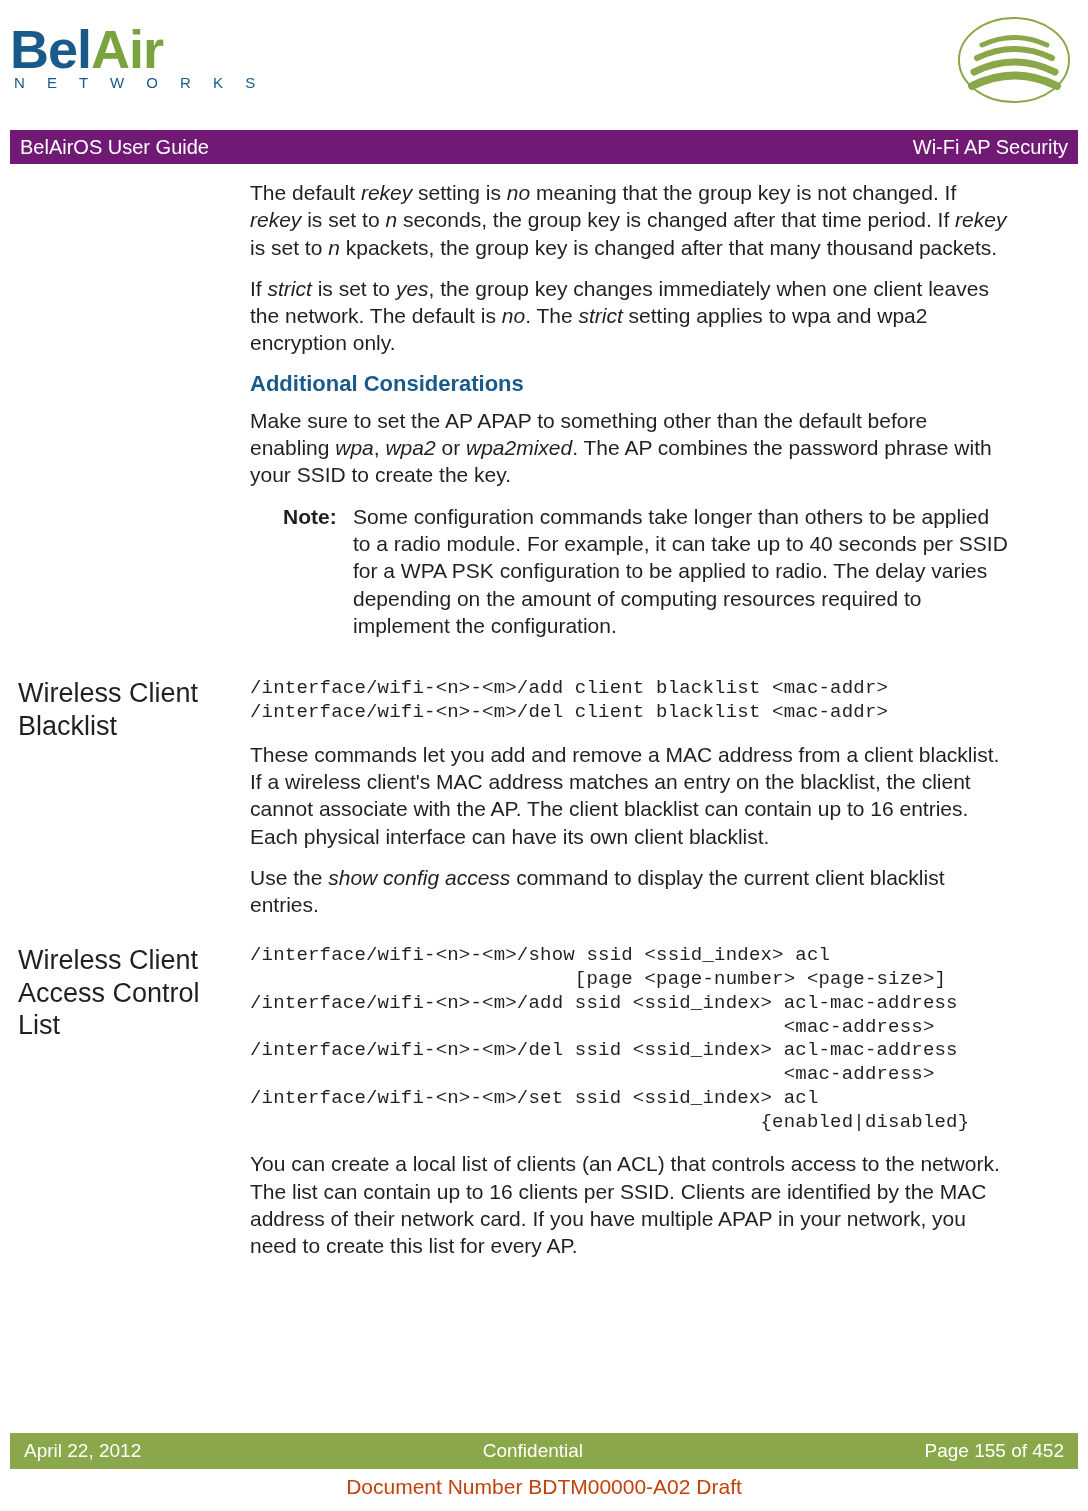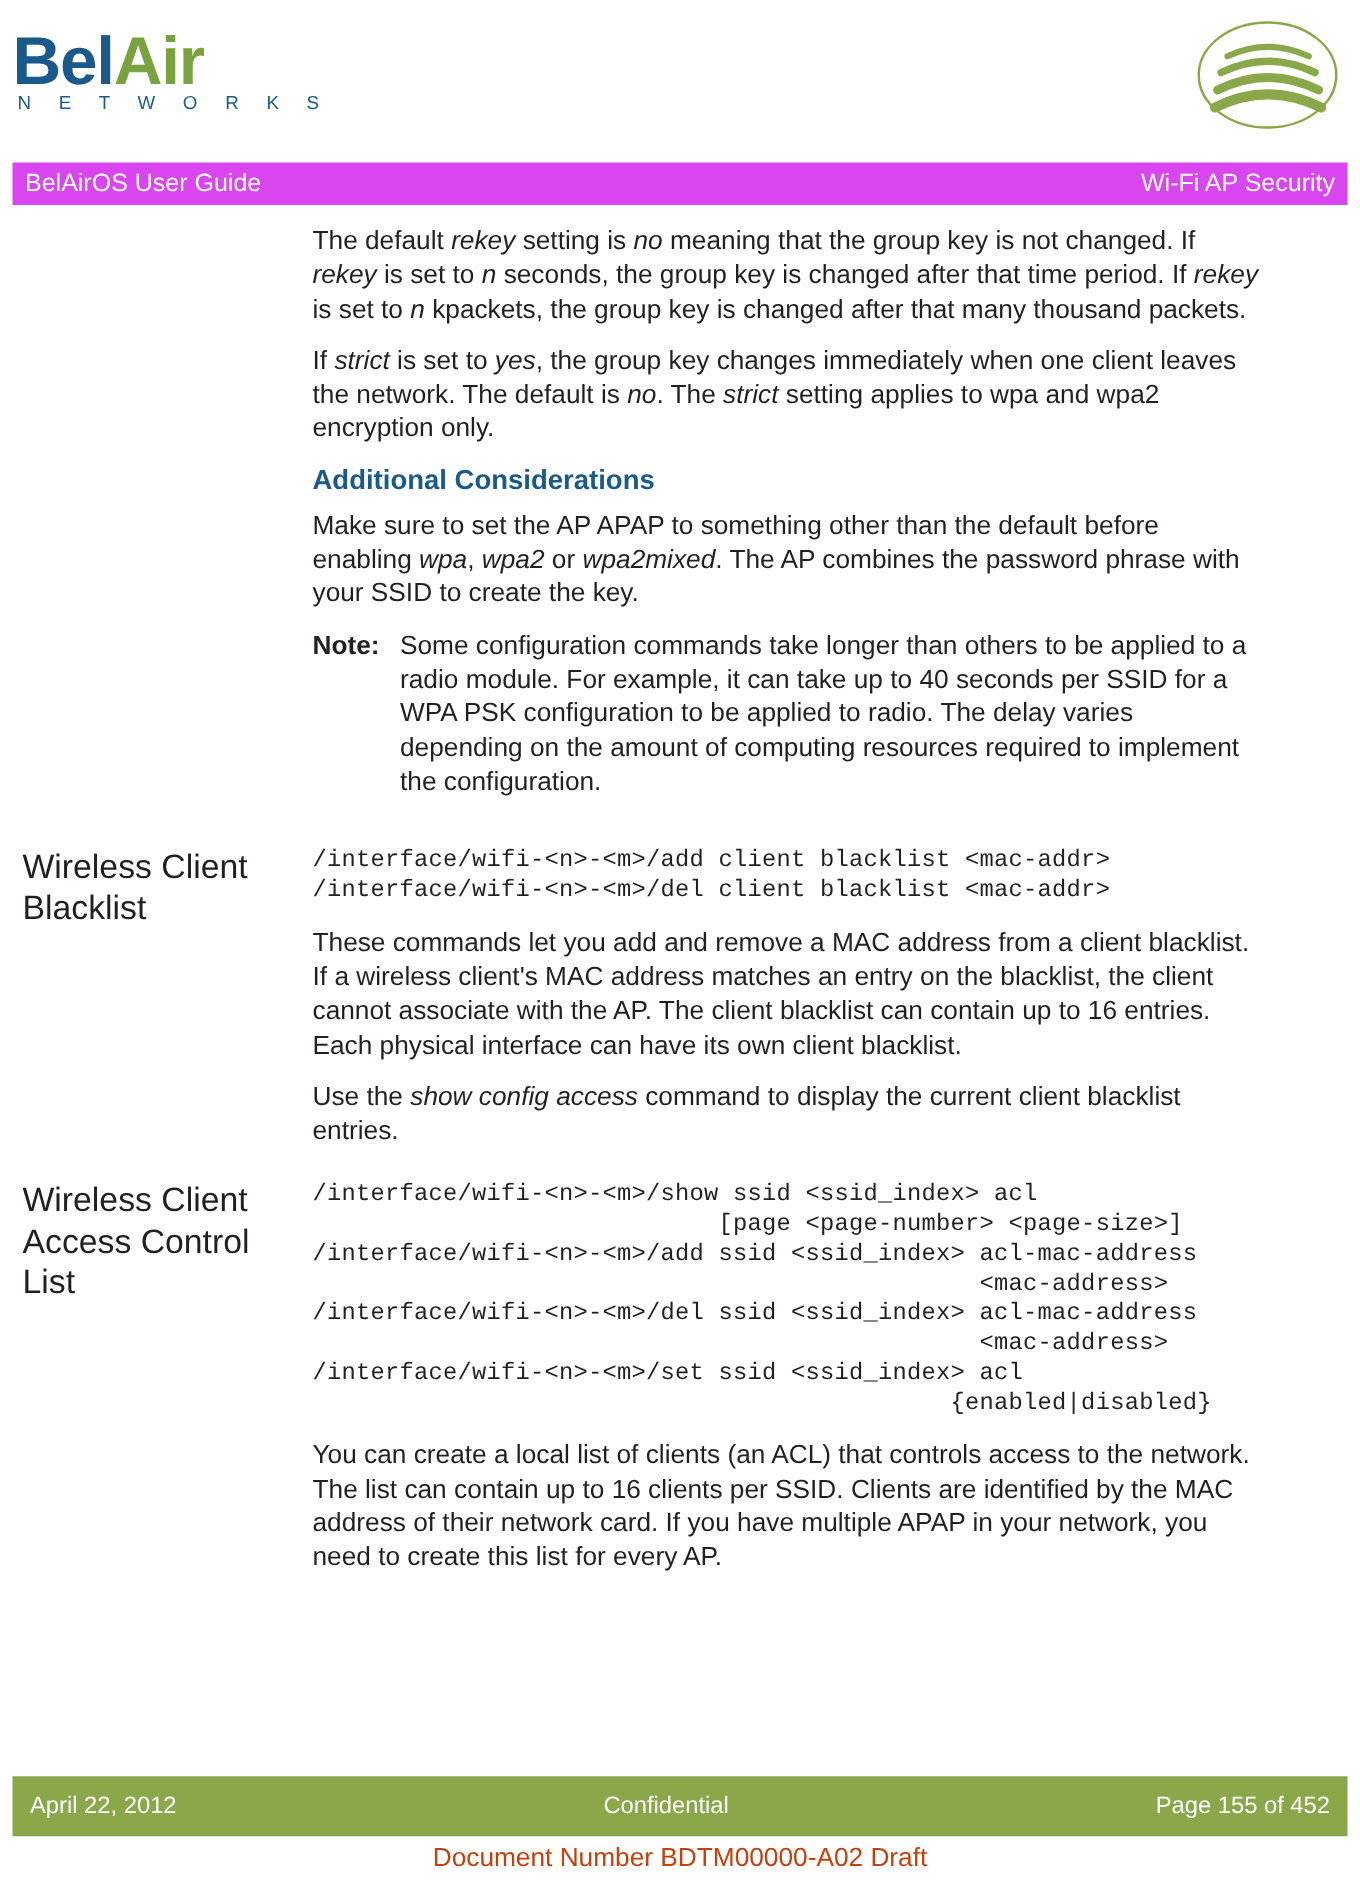--- a/index.html
+++ b/index.html
@@ -38,21 +38,21 @@
     margin-left: 4px;
   }
   .logo-icon {
     position: absolute;
     right: 16px;
     top: 10px;
     width: 120px;
     height: 95px;
   }
   .title-bar {
-    background: #d946ef;
+    background: #701a75;
     height: 34px;
     color: #ffffff;
     font-family: Arial, Helvetica, sans-serif;
     font-size: 20px;
     display: flex;
     justify-content: space-between;
     align-items: center;
     padding: 0 10px;
     margin: 0 10px;
   }
@@ -93,20 +93,21 @@
     color: #1a5a8a;
     margin-bottom: 10px;
     margin-top: 4px;
   }
   .note-row {
     display: flex;
     font-family: Arial, Helvetica, sans-serif;
     font-size: 21px;
     line-height: 1.3;
     margin-bottom: 26px;
+    margin-left: 33px;
   }
   .note-label {
     font-weight: bold;
     width: 70px;
     flex-shrink: 0;
   }
   .note-body { flex: 1; }
   .code-block {
     font-family: 'Courier New', Courier, monospace;
     font-size: 19px;
@@ -115,21 +116,21 @@
     color: #231f20;
     margin-bottom: 16px;
     letter-spacing: 0.2px;
   }
   .footer-bar {
     position: absolute;
     left: 10px;
     right: 10px;
     bottom: 42px;
     background: #8aa84a;
-    height: 48px;
+    height: 36px;
     color: #ffffff;
     font-family: Arial, Helvetica, sans-serif;
     font-size: 19px;
     display: flex;
     justify-content: space-between;
     align-items: center;
     padding: 0 14px;
   }
   .doc-number {
     position: absolute;

